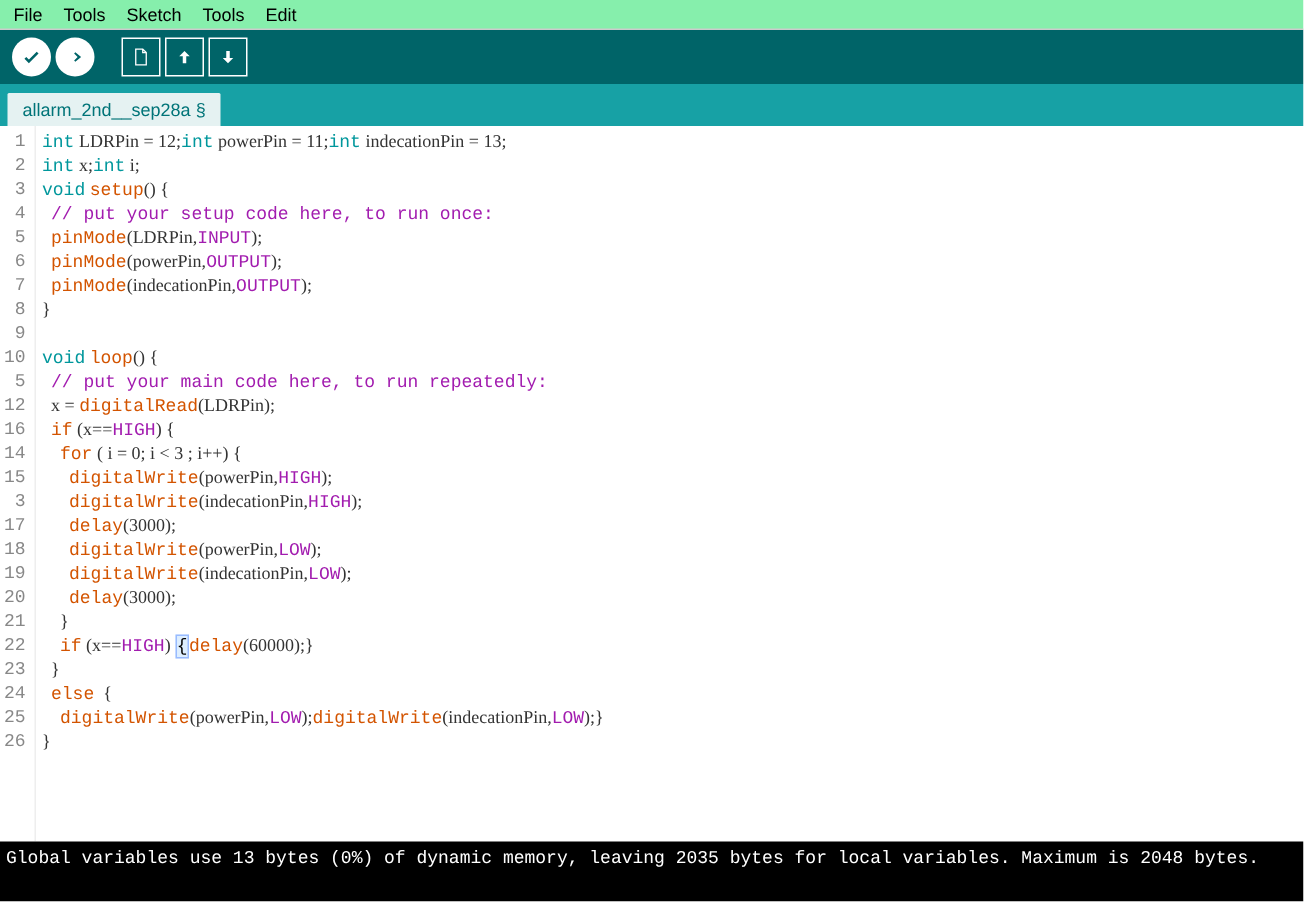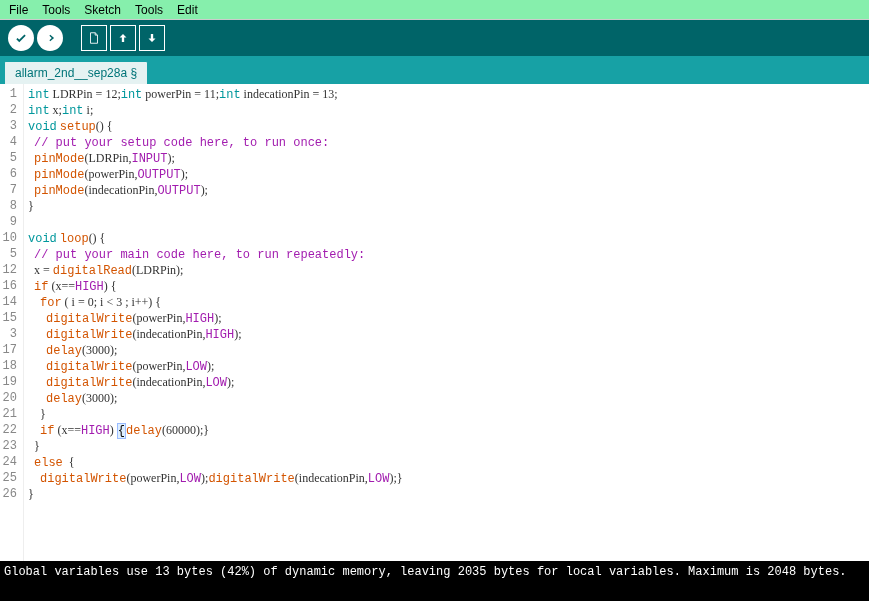--- a/index.html
+++ b/index.html
@@ -193,14 +193,14 @@
       <div>22</div>
       <div>23</div>
       <div>24</div>
       <div>25</div>
       <div>26</div>
     </div>
   <div class="code" id="code"><div class="code-line"><span class="kw-type">int</span><span class="plain"> LDRPin = 12;</span><span class="kw-type">int</span><span class="plain"> powerPin = 11;</span><span class="kw-type">int</span><span class="plain"> indecationPin = 13;</span></div><div class="code-line"><span class="kw-type">int</span><span class="plain"> x;</span><span class="kw-type">int</span><span class="plain"> i;</span></div><div class="code-line"><span class="kw-type">void</span><span class="plain"> </span><span class="kw-func">setup</span><span class="plain">() {</span></div><div class="code-line"><span class="plain">  </span><span class="comment">// put your setup code here, to run once:</span></div><div class="code-line"><span class="plain">  </span><span class="kw-func">pinMode</span><span class="plain">(LDRPin,</span><span class="kw-const">INPUT</span><span class="plain">);</span></div><div class="code-line"><span class="plain">  </span><span class="kw-func">pinMode</span><span class="plain">(powerPin,</span><span class="kw-const">OUTPUT</span><span class="plain">);</span></div><div class="code-line"><span class="plain">  </span><span class="kw-func">pinMode</span><span class="plain">(indecationPin,</span><span class="kw-const">OUTPUT</span><span class="plain">);</span></div><div class="code-line"><span class="plain">}</span></div><div class="code-line"><span class="plain"></span></div><div class="code-line"><span class="kw-type">void</span><span class="plain"> </span><span class="kw-func">loop</span><span class="plain">() {</span></div><div class="code-line"><span class="plain">  </span><span class="comment">// put your main code here, to run repeatedly:</span></div><div class="code-line"><span class="plain">  x = </span><span class="kw-func">digitalRead</span><span class="plain">(LDRPin);</span></div><div class="code-line"><span class="plain">  </span><span class="kw-func">if</span><span class="plain"> (x==</span><span class="kw-const">HIGH</span><span class="plain">) {</span></div><div class="code-line"><span class="plain">    </span><span class="kw-func">for</span><span class="plain"> ( i = 0; i &lt; 3 ; i++) {</span></div><div class="code-line"><span class="plain">      </span><span class="kw-func">digitalWrite</span><span class="plain">(powerPin,</span><span class="kw-const">HIGH</span><span class="plain">);</span></div><div class="code-line"><span class="plain">      </span><span class="kw-func">digitalWrite</span><span class="plain">(indecationPin,</span><span class="kw-const">HIGH</span><span class="plain">);</span></div><div class="code-line"><span class="plain">      </span><span class="kw-func">delay</span><span class="plain">(3000);</span></div><div class="code-line"><span class="plain">      </span><span class="kw-func">digitalWrite</span><span class="plain">(powerPin,</span><span class="kw-const">LOW</span><span class="plain">);</span></div><div class="code-line"><span class="plain">      </span><span class="kw-func">digitalWrite</span><span class="plain">(indecationPin,</span><span class="kw-const">LOW</span><span class="plain">);</span></div><div class="code-line"><span class="plain">      </span><span class="kw-func">delay</span><span class="plain">(3000);</span></div><div class="code-line"><span class="plain">    }</span></div><div class="code-line"><span class="plain">    </span><span class="kw-func">if</span><span class="plain"> (x==</span><span class="kw-const">HIGH</span><span class="plain">) </span><span class="match-bracket">{</span><span class="kw-func">delay</span><span class="plain">(60000);}</span></div><div class="code-line"><span class="plain">  }</span></div><div class="code-line"><span class="plain">  </span><span class="kw-func">else</span><span class="plain">  {</span></div><div class="code-line"><span class="plain">    </span><span class="kw-func">digitalWrite</span><span class="plain">(powerPin,</span><span class="kw-const">LOW</span><span class="plain">);</span><span class="kw-func">digitalWrite</span><span class="plain">(indecationPin,</span><span class="kw-const">LOW</span><span class="plain">);}</span></div><div class="code-line"><span class="plain">}</span></div></div>
 </div>
 
 <div class="console">
-  <div class="console-line">Global variables use 13 bytes (42%) of dynamic memory, leaving 2035 bytes for local variables. Maximum is 2048 bytes.</div>
+  <div class="console-line">Global variables use 13 bytes (0%) of dynamic memory, leaving 2035 bytes for local variables. Maximum is 2048 bytes.</div>
 </div>
 
 </body></html>

